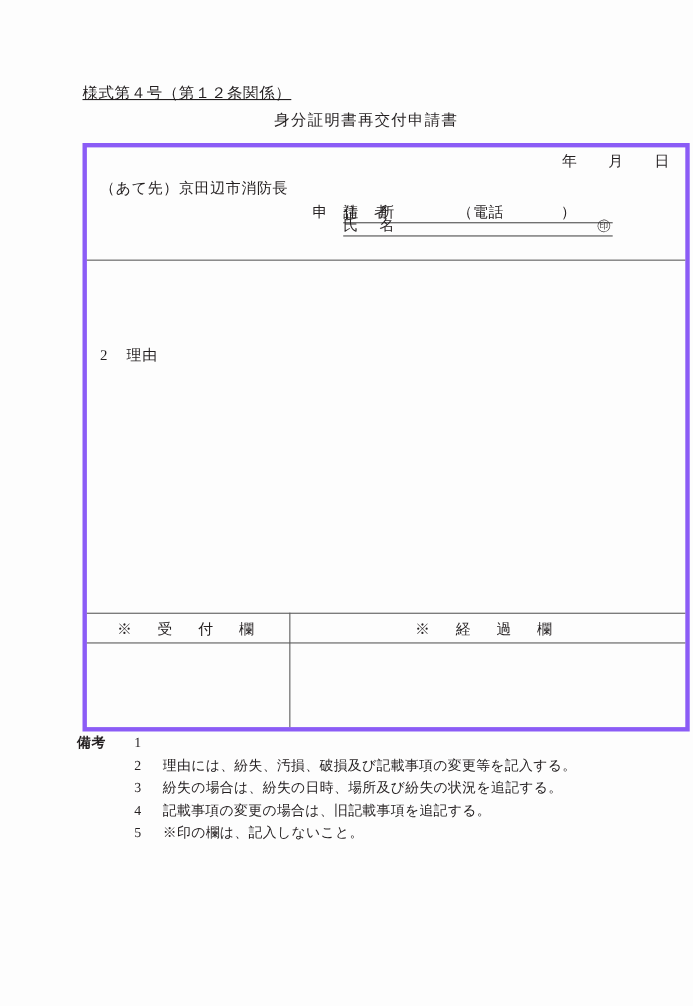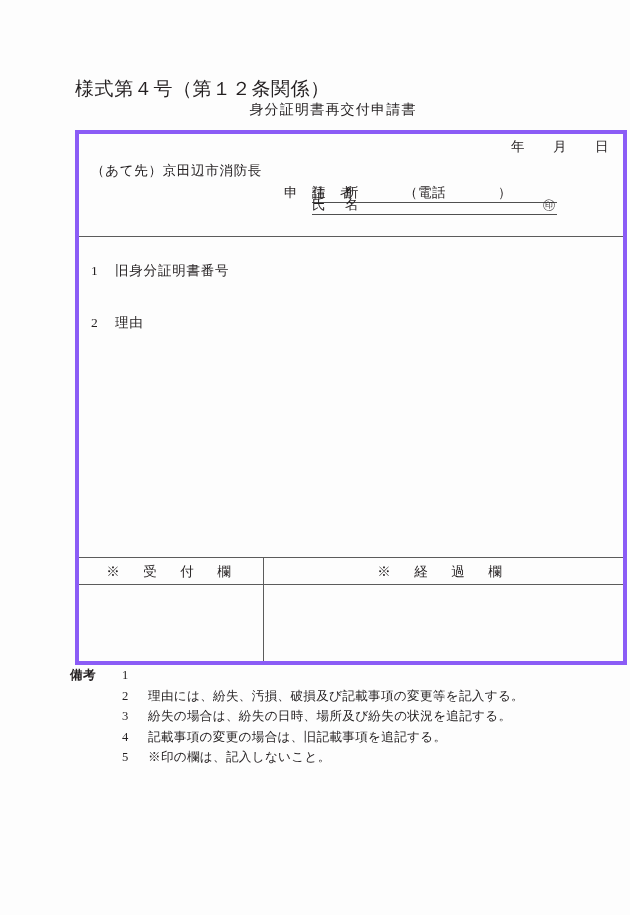--- a/index.html
+++ b/index.html
@@ -21,23 +21,24 @@
     position: absolute;
     inset: 0;
     background: #fdfdfd;
   }
 
   
   .form-number {
     position: absolute;
     left: 75px;
     top: 76px;
-    font-size: 19px;
+    font-size: 14px;
     letter-spacing: 0.6px;
     white-space: nowrap;
+    text-decoration: underline;
   }
 
   
   .doc-title {
     position: absolute;
     left: 0;
     top: 101px;
     width: 630px;
     text-align: center;
     font-size: 14px;
@@ -119,21 +120,21 @@
   }
   .field-row.addr { top: 50px; }
   .field-row.name { top: 62px; }
 
   .field-label {
     display: inline-block;
     letter-spacing: 3px;
   }
   .field-tel {
     position: absolute;
-    left: 92px;
+    left: 104px;
     top: 0;
     white-space: nowrap;
     letter-spacing: 0.5px;
     text-align: right;
   }
   .field-tel .gap { display: inline-block; width: 52px; }
   .seal-mark {
     position: absolute;
     right: 1px;
     top: 0;
@@ -218,23 +219,20 @@
       <span class="field-tel"><span>（電話</span><span class="gap"></span><span>）</span></span>
     </div>
 
     <div class="field-row name">
       <span class="field-label">氏　名</span>
       <span class="seal-mark">㊞</span>
     </div>
 
     <div class="divider divider-header"></div>
 
-    <div class="item item-1">
-      <span class="num">1</span><span>旧身分証明書番号</span>
-    </div>
     <div class="item item-2">
       <span class="num">2</span><span>理由</span>
     </div>
 
     <div class="divider divider-footer"></div>
     <div class="col-head left">※　受　付　欄</div>
     <div class="col-head right">※　経　過　欄</div>
     <div class="divider divider-footer2"></div>
     <div class="v-divider"></div>
 

